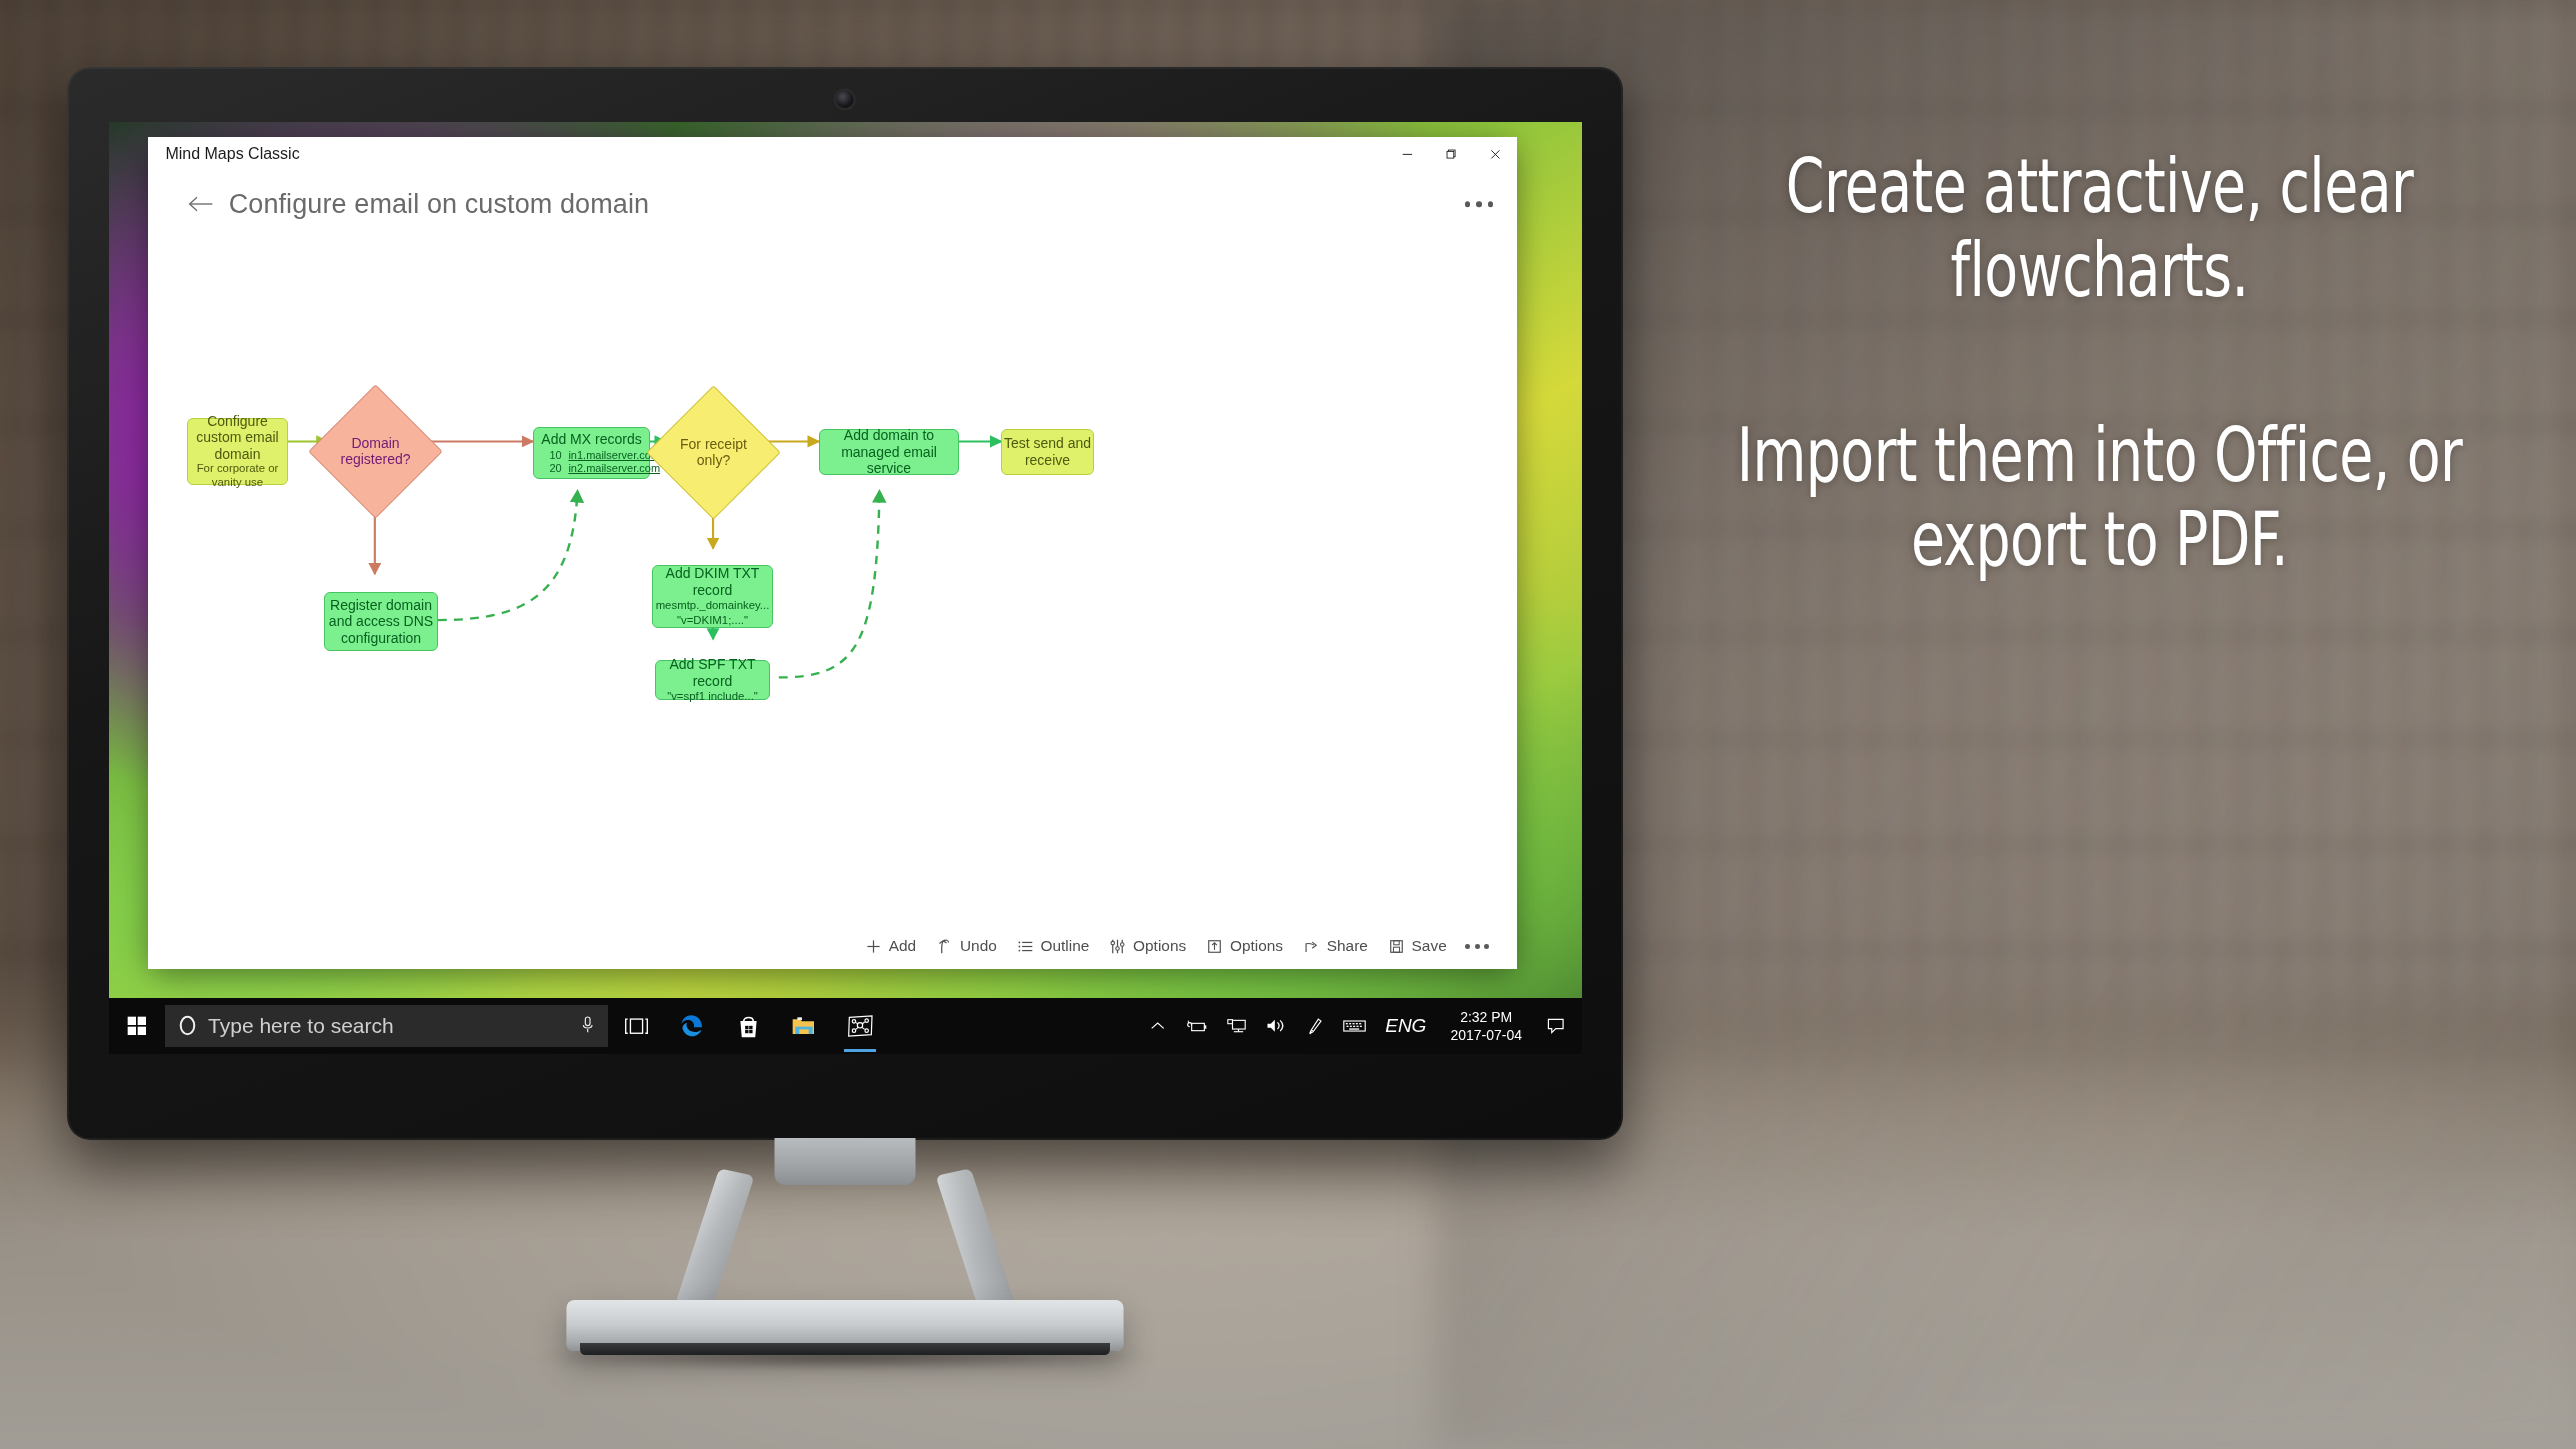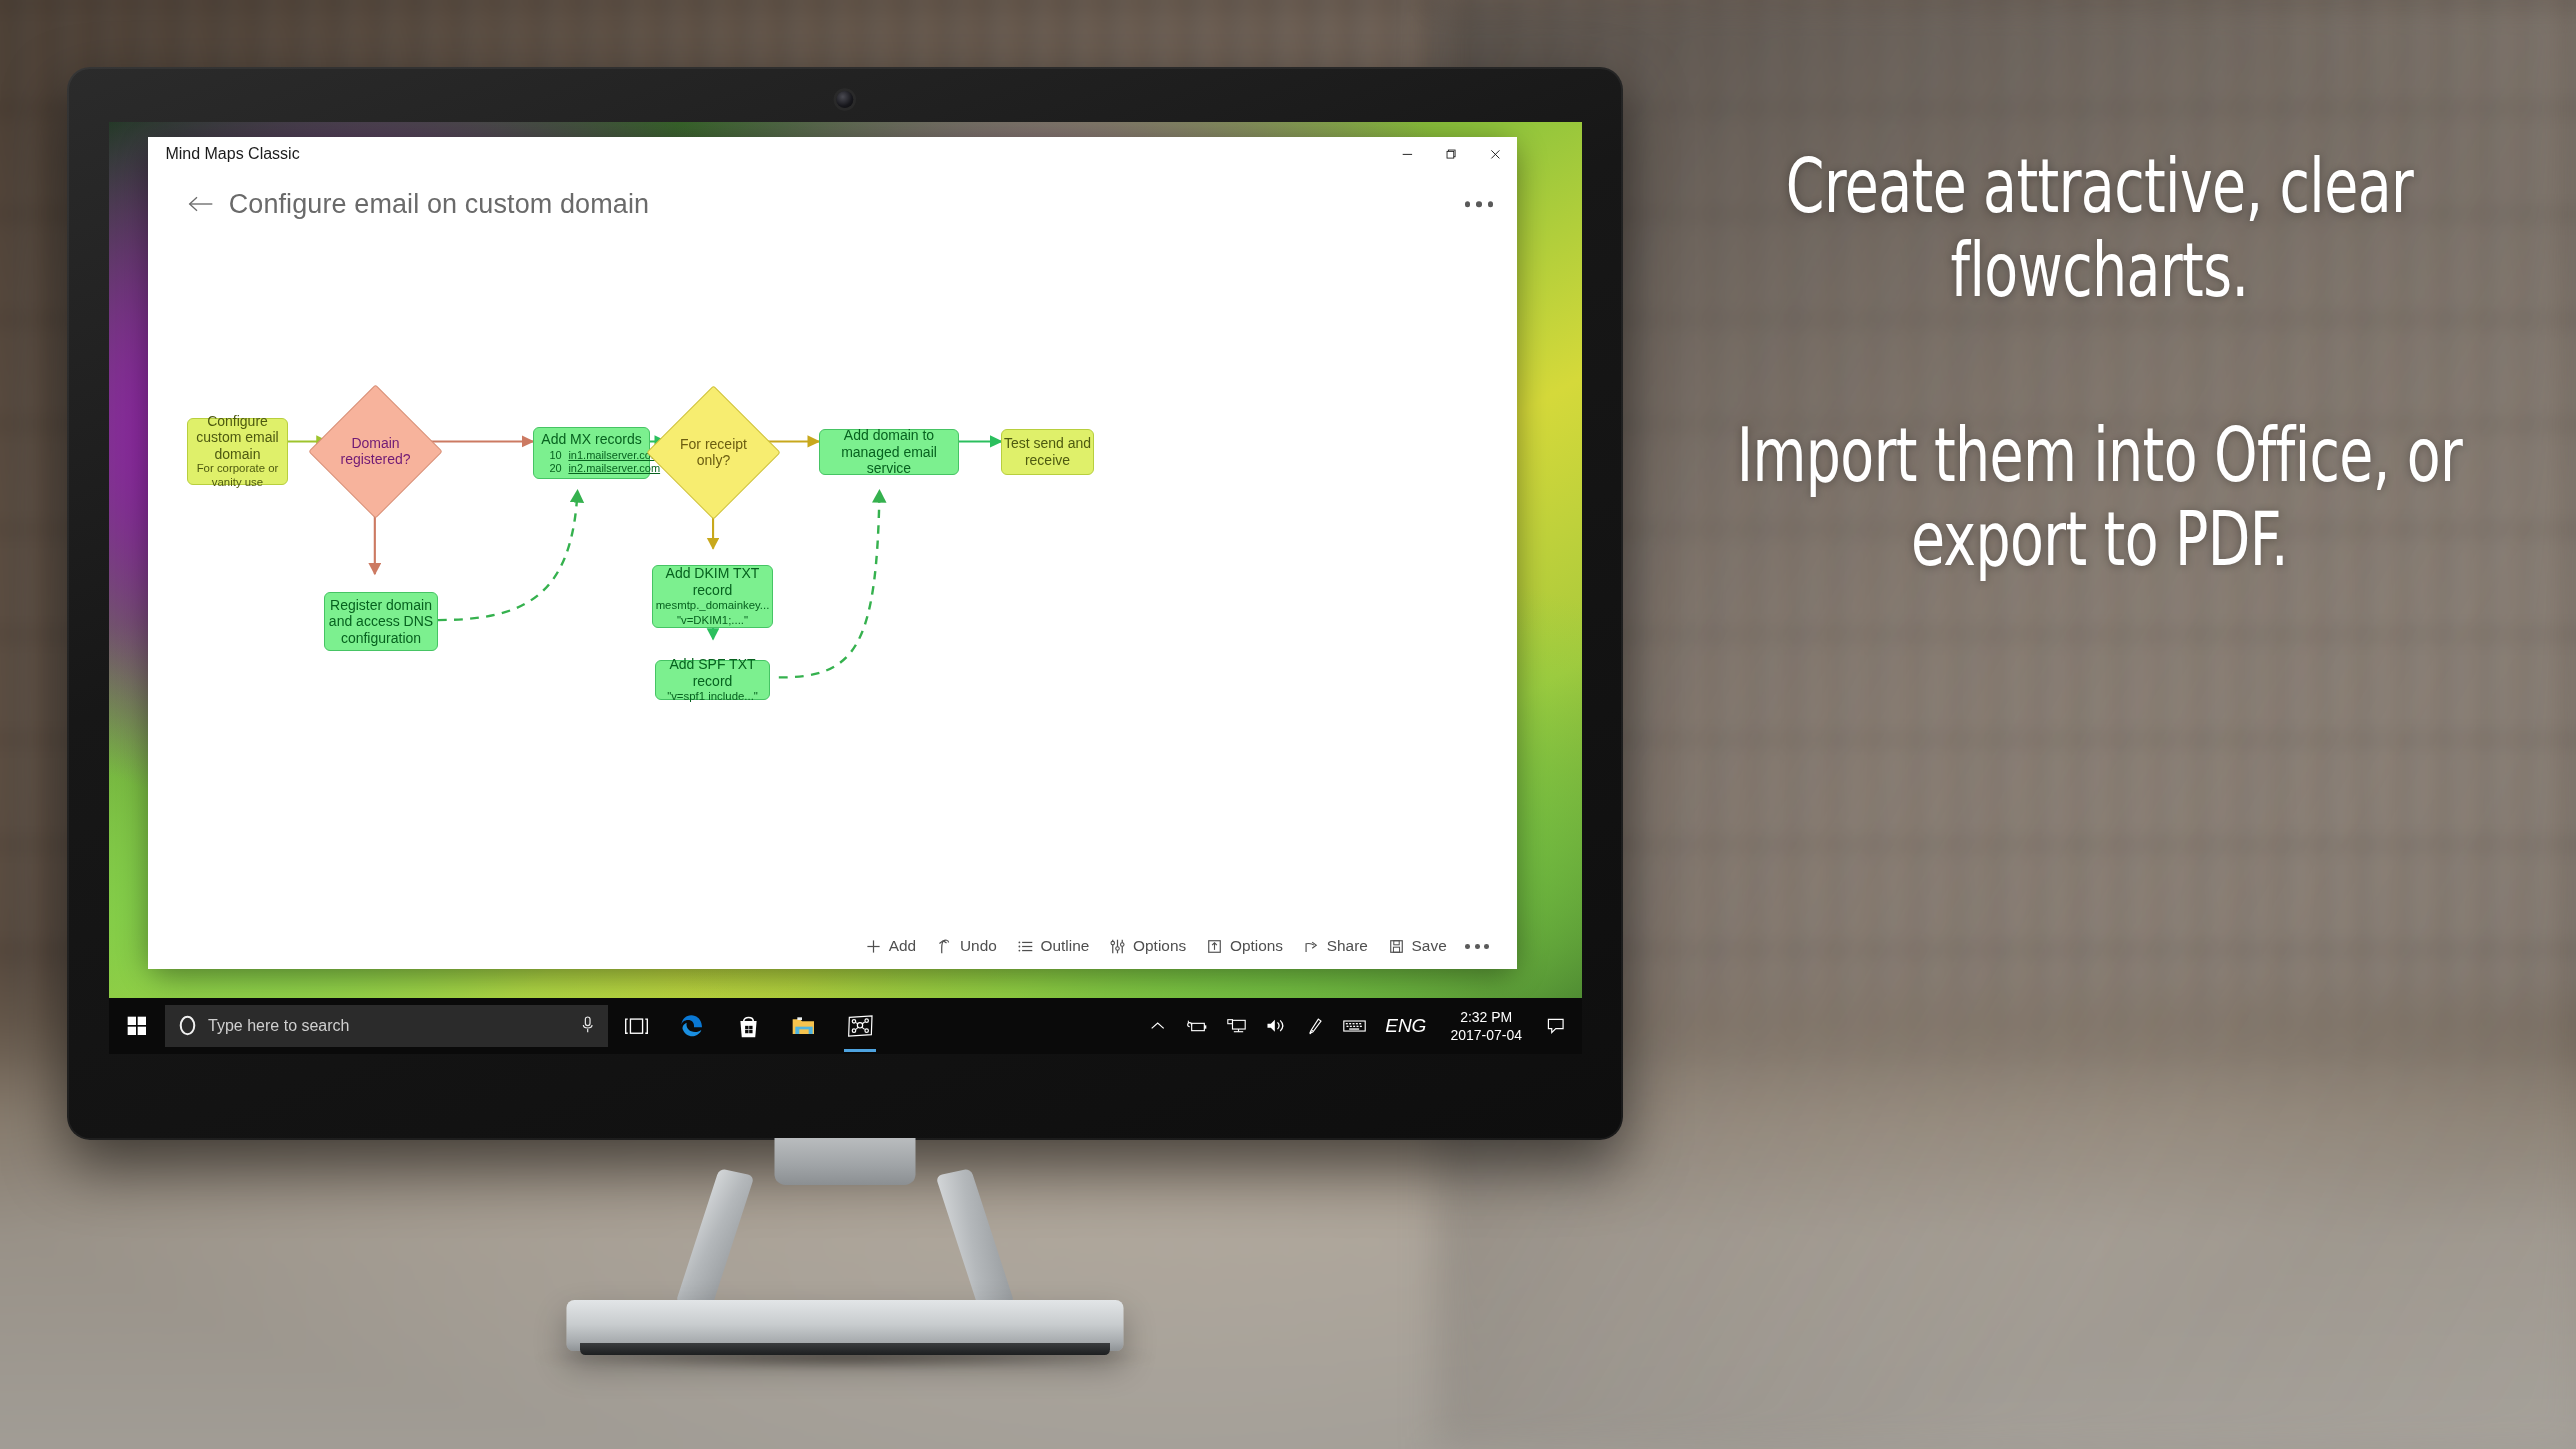--- a/index.html
+++ b/index.html
@@ -186,21 +186,21 @@
   
   #taskbar {
     position: absolute; left: 0; bottom: 0; width: 1473px; height: 56px;
     background: #0a0a0a; display: flex; align-items: center;
   }
   #start-btn { width: 56px; height: 56px; display:flex; align-items:center; justify-content:center; }
   #search-box {
     width: 443px; height: 42px; background: #2b2b2b;
     display: flex; align-items: center; padding: 0 12px 0 10.7px; gap: 9.4px;
   }
-  #search-box .ph { color: #cfcfcf; font-size: 16px; flex: 1 1 auto; }
+  #search-box .ph { color: #cfcfcf; font-size: 21px; flex: 1 1 auto; }
   .tb-icon { width: 56px; height: 56px; display:flex; align-items:center; justify-content:center; position: relative; }
   .tb-icon.active::after {
     content:""; position:absolute; left: 12px; right: 12px; bottom: 2px; height: 2.7px; background: #4ea3e0;
   }
   #tray { margin-left: auto; display: flex; align-items: center; height: 56px; padding-right: 6.7px; gap: 1.3px; }
   .tray-ic { width: 38px; height: 56px; display:flex; align-items:center; justify-content:center; }
   #tray-lang { color:#fff; font-size: 19px; padding: 0 10.7px; font-style: italic; }
   #clock { color:#fff; font-size: 14px; text-align:center; line-height: 1.30; padding: 0 12px; }
   #tray-notify { width: 40px; height: 56px; display:flex; align-items:center; justify-content:center; }
 

